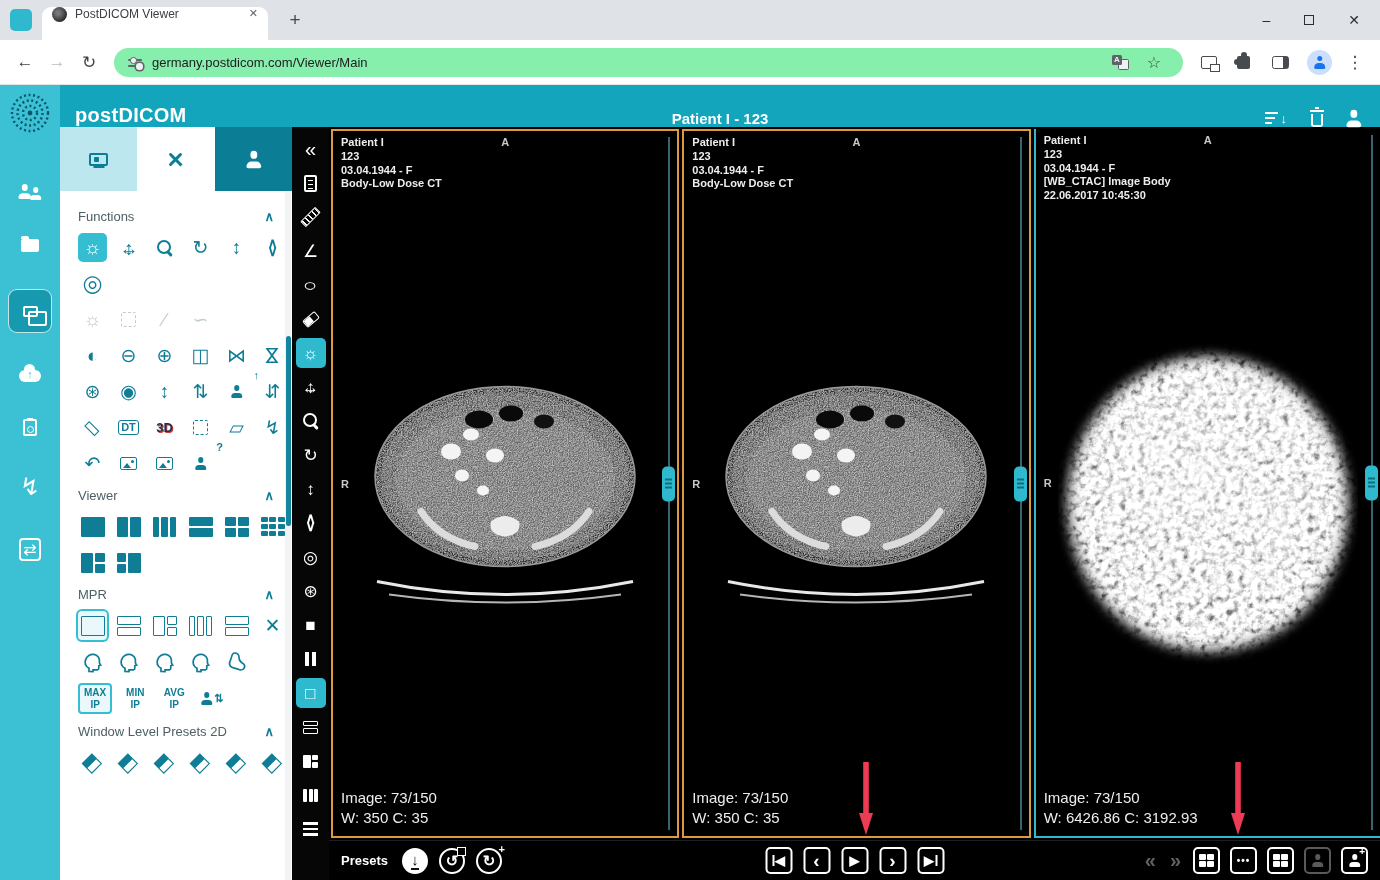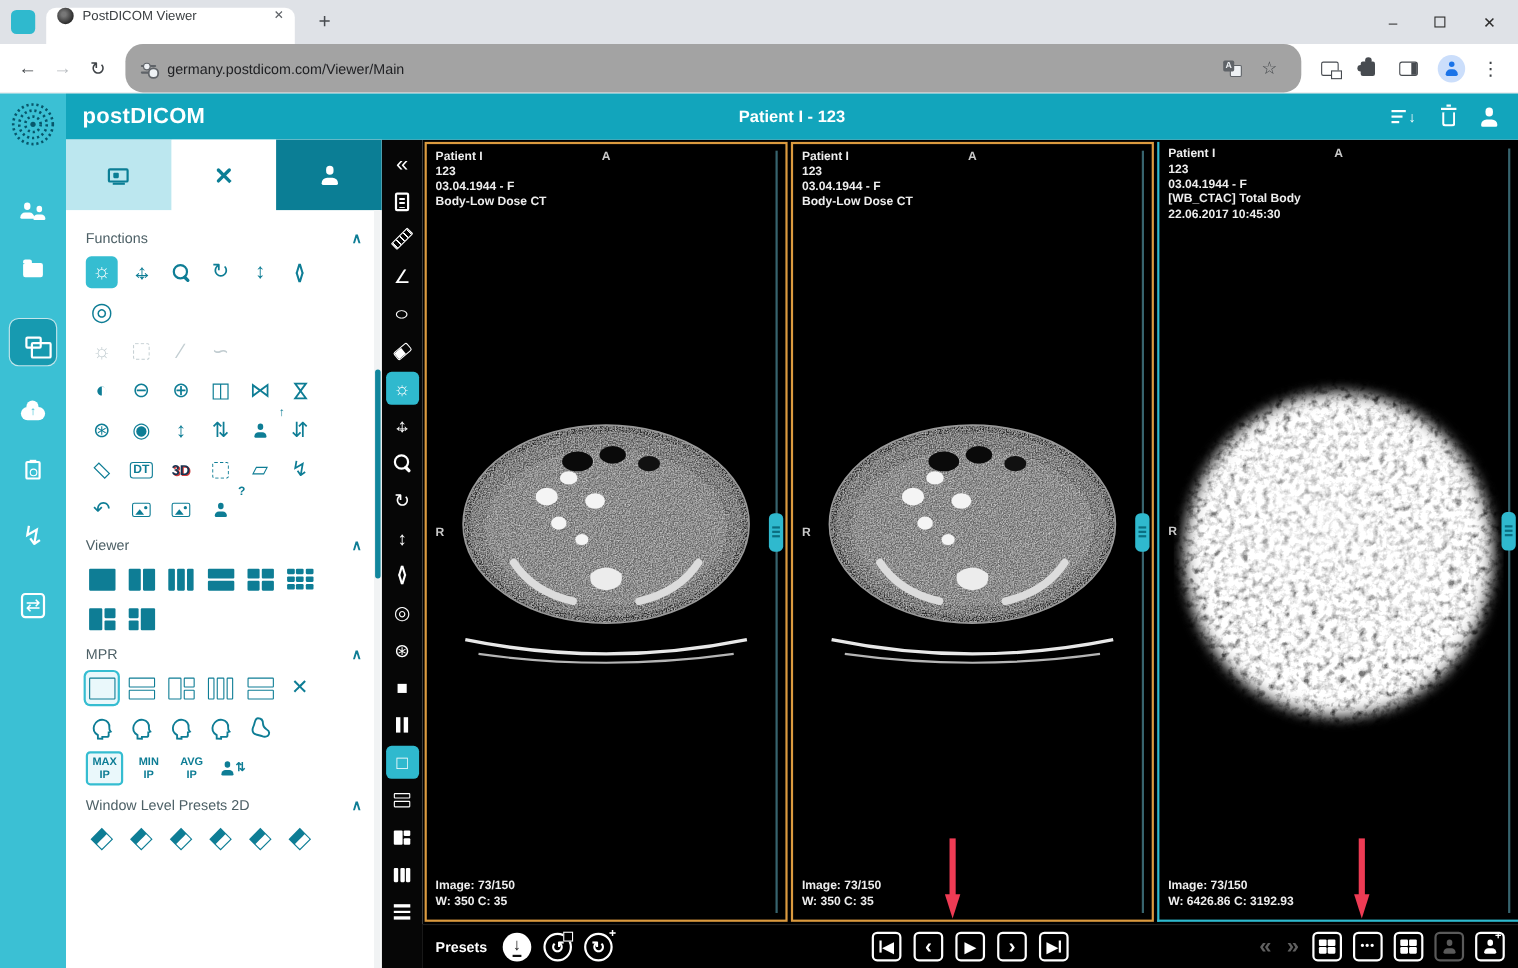--- a/index.html
+++ b/index.html
@@ -13,21 +13,21 @@
   .favicon{width:15px;height:15px;border-radius:50%;background:radial-gradient(circle at 40% 40%,#777 15%,#2b2b2b 70%);flex:none}
   .tabtitle{font-size:12px;color:#3c4043;flex:1;white-space:nowrap;overflow:hidden}
   .tclose{font-size:11px;color:#5f6368;cursor:pointer}
   .newtab{margin-left:14px;font-size:19px;color:#474b50;width:26px;height:26px;display:flex;align-items:center;justify-content:center;cursor:pointer}
   .winctl{margin-left:auto;display:flex;gap:34px;align-items:center;padding-right:10px;color:#2d2d2d;font-size:14px}
   .winctl>span{cursor:pointer;display:flex;align-items:center;justify-content:center}
   .winbox{width:10px;height:10px;border:1.6px solid #2d2d2d}
   .navbar{height:45px;background:#fff;display:flex;align-items:center;gap:2px;padding:0 10px;border-bottom:1px solid #e2e4e7}
   .nbtn{width:30px;height:30px;border-radius:50%;display:flex;align-items:center;justify-content:center;color:#3f4347;font-size:17px;cursor:pointer}
   .nbtn.dis{color:#b8bcc0}
-  .omnibox{flex:1;height:44px;background:#a3a3a3;border-radius:16px;display:flex;align-items:center;gap:10px;padding:0 14px;margin:0 8px}
+  .omnibox{flex:1;height:29px;background:#86efac;border-radius:16px;display:flex;align-items:center;gap:10px;padding:0 14px;margin:0 8px}
   .tune{position:relative;width:14px;height:11px;flex:none}
   .tune::before{content:"";position:absolute;top:2px;left:0;right:0;height:2px;background:#5f6368;border-radius:1px;box-shadow:0 6px 0 #5f6368}
   .tune::after{content:"";position:absolute;top:0.5px;left:2px;width:4.5px;height:4.5px;border-radius:50%;background:#eef1f4;border:1.6px solid #5f6368;box-shadow:6px 6px 0 #eef1f4,6px 6px 0 1.6px #5f6368}
   .url{font-size:13px;color:#202124;flex:1;white-space:nowrap;overflow:hidden}
   .translate{position:relative;width:17px;height:15px;flex:none;cursor:pointer}
   .translate::after{content:"";position:absolute;right:0;bottom:0;width:9px;height:9px;border:1.5px solid #5f6368;border-radius:1.5px;background:#eef1f4}
   .translate .a1{position:absolute;left:0;top:0;width:10px;height:10px;background:#5f6368;color:#eef1f4;font-size:8px;font-weight:bold;font-style:normal;display:flex;align-items:center;justify-content:center;border-radius:1.5px;z-index:1}
   .star{font-size:16px}
   .capture{position:relative;width:16px;height:13px;border:1.8px solid #474b50;border-radius:2px;margin:0 8px;cursor:pointer}
   .capture::after{content:"";position:absolute;right:-4px;bottom:-4px;width:8px;height:6px;background:#fff;border:1.8px solid #474b50}
@@ -102,33 +102,33 @@
   .sidebar{width:60px;background:#3bc0d4;display:flex;flex-direction:column;align-items:center;flex:none}
   .sblogo{margin-top:4px}
   .sbitems{display:flex;flex-direction:column;align-items:center;gap:37px;margin-top:48px;color:#fff}
   .sbi{cursor:pointer;display:flex;align-items:center;justify-content:center;font-size:24px}
   .sbactive{width:44px;height:44px;background:#179ab0;border:1px solid rgba(255,255,255,.75);border-radius:9px;display:flex;align-items:center;justify-content:center}
   .duo{position:relative;width:24px;height:17px}
   .duo .u1{position:absolute;left:0;top:0;transform:scale(1.15)}
   .duo .u2{position:absolute;right:0;top:2px}
   .sqo{border:2px solid #fff;border-radius:4px;padding:0 2px;font-size:16px;line-height:1.2}
   .rightcol{flex:1;display:flex;flex-direction:column;min-width:0}
-  .appheader{height:42px;background:#12a5bc;display:flex;align-items:center;position:relative;color:#fff;flex:none}
+  .appheader{height:42px;background:#12a5bc;display:flex;align-items:flex-end;position:relative;color:#fff;flex:none}
   .logo{font-size:20px;font-weight:bold;margin-left:15px;letter-spacing:.3px}
   .ptitle{position:absolute;left:50%;transform:translateX(-50%);font-size:15px;font-weight:bold}
   .hicons{margin-left:auto;display:flex;gap:24px;align-items:center;margin-right:20px}
   .hbtn{cursor:pointer;display:flex;align-items:center;gap:3px;color:#fff}
   .bars3{display:flex;flex-direction:column;gap:2.5px;align-items:flex-start}
   .bars3 i{display:block;height:2.3px;background:#fff}
   .bars3 i:nth-child(1){width:13px}.bars3 i:nth-child(2){width:10px}.bars3 i:nth-child(3){width:7px}
   .harrow{font-size:13px;font-weight:bold}
   .content{flex:1;display:flex;min-height:0}
 
   
-  .panel{width:287px;background:#fff;position:relative;flex:none;display:flex;flex-direction:column}
+  .panel{width:232px;background:#fff;position:relative;flex:none;display:flex;flex-direction:column}
   .ptabs{display:flex;height:64px;flex:none}
   .ptab{flex:1;display:flex;align-items:center;justify-content:center;cursor:pointer;color:#0b7e95}
   .ptab.t1{background:#bce7ef}
   .ptab.t2{background:#fff}
   .ptab.t3{background:#0b7e95;color:#fff}
   .pbody{flex:1;padding:8px 18px 0 18px;overflow:hidden}
   .shead{display:flex;justify-content:space-between;align-items:center;color:#4d6066;font-size:13px;margin:10px 0 9px}
   .chev{color:#0e7d95;font-weight:bold;font-size:13px;cursor:pointer}
   .frow{display:flex;align-items:center;gap:7px;margin-bottom:7px}
   .ibtn{min-width:29px;height:29px;display:flex;align-items:center;justify-content:center;color:#0e7d95;font-size:19px;cursor:pointer;line-height:1}
@@ -150,21 +150,21 @@
   .dbtn.on{background:#2fb9ce;border-radius:5px}
 
   
   .viewarea{flex:1;display:flex;flex-direction:column;background:#000;min-width:0}
   .vrow{flex:1;display:flex;gap:3px;padding:2px 0 2px 2px;min-height:0}
   .vp{flex:1;position:relative;background:#000;border:2px solid #db9a3f;overflow:hidden;min-width:0}
   .vp.vp3{border:none;border-left:2px solid #2fb9ce;border-bottom:2px solid #2fb9ce}
   .otl{position:absolute;top:5px;left:8px;color:#ededed;font-size:11px;font-weight:bold;line-height:1.25;z-index:2}
   .otop{position:absolute;top:5px;left:50%;transform:translateX(-50%);color:#c9c9c9;font-size:11px;font-weight:bold;z-index:2}
   .oleft{position:absolute;top:50%;left:8px;transform:translateY(-50%);color:#c9c9c9;font-size:11px;font-weight:bold;z-index:2}
-  .obl{position:absolute;bottom:8px;left:8px;color:#ededed;font-size:11px;font-weight:bold;line-height:1.35;z-index:2}
+  .obl{position:absolute;bottom:8px;left:8px;color:#ededed;font-size:15px;font-weight:normal;line-height:1.35;z-index:2}
   .vimg{position:absolute;left:50%;top:50%;transform:translate(-50%,-50%);z-index:1}
   .vimg.pet{top:53%}
   .vtrack{position:absolute;right:7px;top:6px;bottom:6px;width:2px;background:rgba(110,200,220,.5);z-index:2}
   .vhandle{position:absolute;right:2px;top:50%;transform:translateY(-50%);width:13px;height:35px;background:#2fb9ce;border-radius:5px;z-index:3;display:flex;flex-direction:column;gap:2.5px;align-items:center;justify-content:center;cursor:grab}
   .vhandle i{width:7px;height:1.6px;background:#0b6e80;display:block}
 
   
   .playerbar{height:40px;background:#000;border-top:1px solid #1d1d1d;display:flex;align-items:center;position:relative;padding:0 12px;color:#fff;flex:none}
   .plabel{font-size:13px;font-weight:bold;margin-right:14px}
   .pcirc{width:26px;height:26px;border-radius:50%;display:flex;align-items:center;justify-content:center;margin-right:11px;position:relative;cursor:pointer;font-size:15px;font-weight:bold}
@@ -753,21 +753,21 @@
                   <i></i>
                   <i></i>
                 </span>
             </div>
 
             <div class="vp vp3">
               <div class="otl">
                 <div>Patient I</div>
                 <div>123</div>
                 <div>03.04.1944 - F</div>
-                <div>[WB_CTAC] Total Body</div>
+                <div>[WB_CTAC] Image Body</div>
                 <div>22.06.2017 10:45:30</div>
               </div>
               <span class="otop">A</span>
               <span class="oleft">R</span>
               <svg class="vimg pet" width="300" height="340">
                   <use href="#sym-pet"></use>
                 </svg>
               <div class="obl">
                 <div>Image: 73/150</div>
                 <div>W: 6426.86 C: 3192.93</div>

